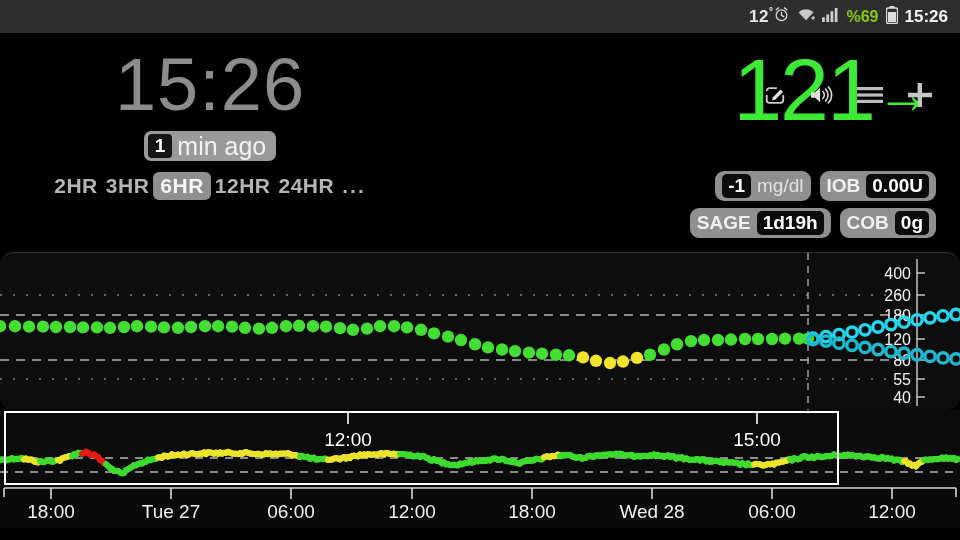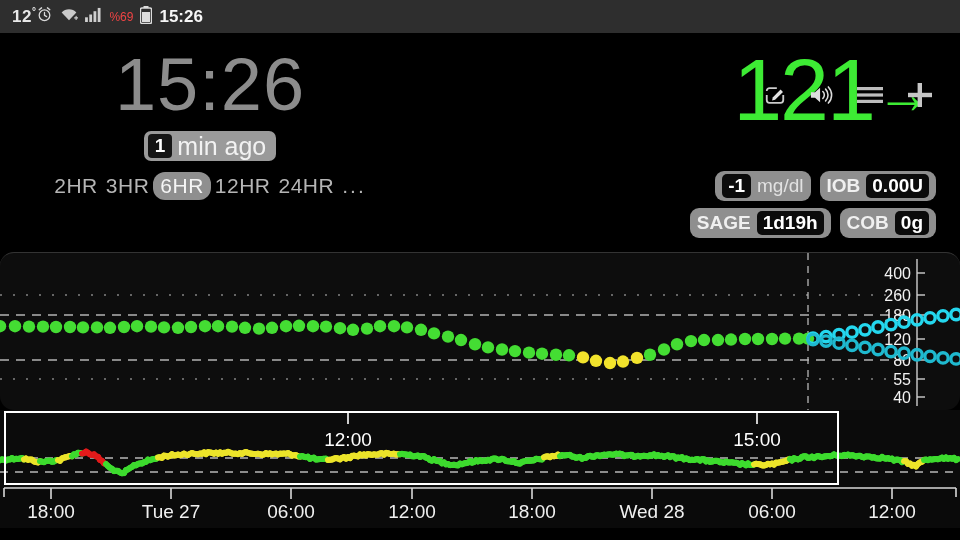--- a/index.html
+++ b/index.html
@@ -3,27 +3,27 @@
 <meta charset="utf-8">
 <style>
   * { margin:0; padding:0; box-sizing:border-box; }
   html,body { width:960px; height:540px; background:#000; overflow:hidden; }
   body { font-family:"Liberation Sans", sans-serif; -webkit-font-smoothing:antialiased; }
 
   
   #statusbar {
     position:absolute; left:0; top:0; width:960px; height:33px;
     background:#2e2e2e; display:flex; align-items:center;
-    justify-content:flex-start; padding:0 12px;
+    justify-content:flex-end; padding:0 12px;
   }
   #sb-temp { color:#e8e8e8; font-size:17px; font-weight:bold; letter-spacing:.5px; }
   #sb-temp .deg { font-size:10px; vertical-align:super; }
   #sb-right { display:flex; align-items:center; gap:7px; }
   #sb-right .ic { display:block; }
-  #sb-pct { color:#ef4444; font-size:12px; font-weight:normal; letter-spacing:0; }
+  #sb-pct { color:#84cc16; font-size:16px; font-weight:bold; letter-spacing:0; }
   #sb-clock { color:#f6f6f6; font-size:17px; font-weight:bold; }
 
   
   #header {
     position:absolute; left:0; top:33px; width:960px; height:219px;
     background:#000;
   }
   #clock-block { position:absolute; left:0; top:0; width:420px; text-align:center; }
   #bigclock {
     color:#8c8c8c; font-size:74px; line-height:80px; font-weight:normal;
@@ -32,25 +32,25 @@
   #ago-wrap { display:flex; justify-content:center; margin-top:6px; }
   #ago-badge {
     display:inline-flex; align-items:center; background:#9a9a9a;
     border-radius:7px; padding:3px 10px 3px 4px; gap:5px;
   }
   #ago-num {
     background:#151515; color:#ffffff; font-weight:bold; font-size:19px;
     border-radius:4px; padding:0px 7px; line-height:24px;
   }
   #ago-text { color:#f2f2f2; font-size:25px; line-height:24px; }
-  #ranges { display:flex; justify-content:center; align-items:flex-start; margin-top:11px; }
+  #ranges { display:flex; justify-content:center; align-items:flex-start; margin-top:11px;font-weight:bold; }
   .range {
     color:#b5b5b5; font-size:21px; letter-spacing:.5px; padding:2px 4px; border-radius:6px;
   }
-  .range.sel { background:#8f8f8f; color:#f5f5f5; padding:2px 7px;border-radius:12px; }
+  .range.sel { background:#8f8f8f; color:#f5f5f5; padding:2px 7px; }
   .range.dots { color:#b5b5b5; font-size:21px; letter-spacing:2px; }
 
   
   #bg-row { position:absolute; right:28px; top:18px; display:flex; align-items:flex-start; }
   #bg-value {
     color:#3deb34; font-size:88px; line-height:78px; font-weight:normal; letter-spacing:-2px;
   }
   #bg-arrow { color:#3deb34; font-size:56px; line-height:86px; margin-left:2px; }
   #mini-icons { position:absolute; right:26px; top:48px; display:flex; align-items:center; gap:22px; }
   #badges { position:absolute; right:24px; top:131px; text-align:right; }

